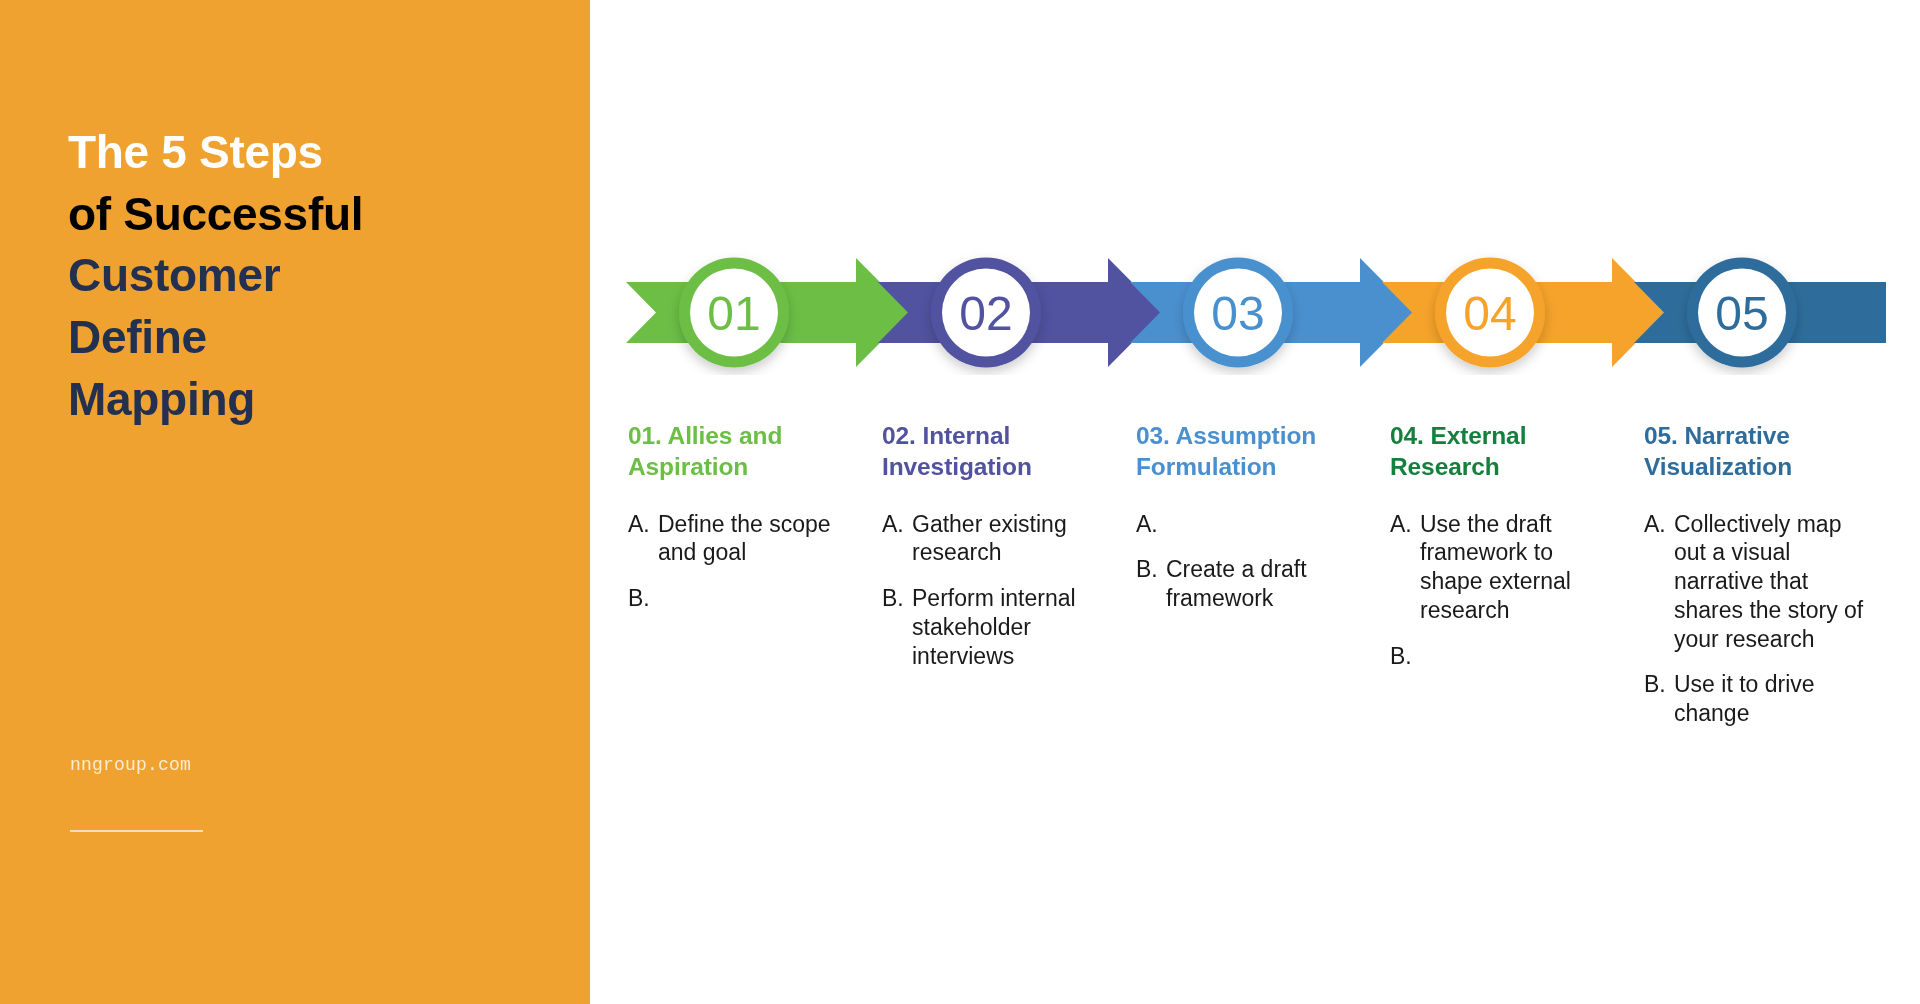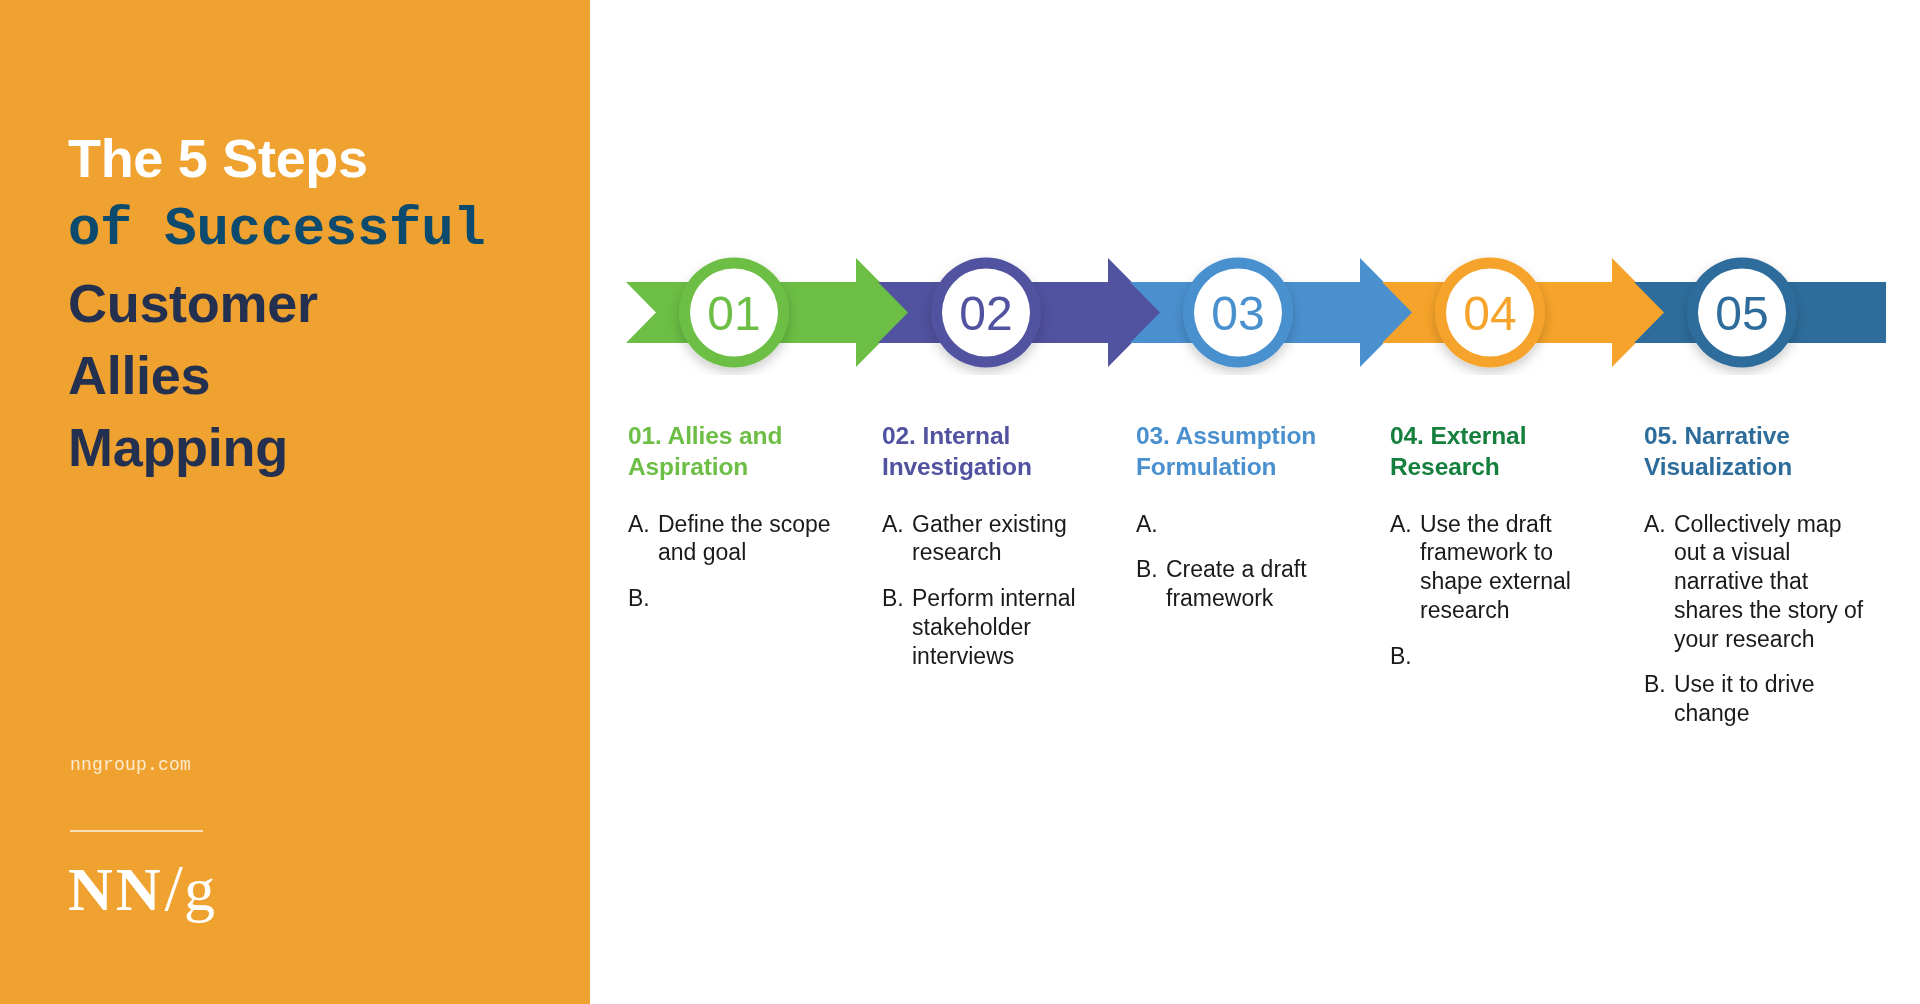--- a/index.html
+++ b/index.html
@@ -31,21 +31,21 @@
   }
 
   .title-block {
     position: absolute;
     left: 68px;
     top: 122px;
     width: 500px;
   }
 
   .title-line {
-    font-size: 54px;
+    font-size: 46px;
     font-weight: bold;
     line-height: 1.34;
     letter-spacing: -0.3px;
     white-space: nowrap;
   }
   .title-line.light { color: #ffffff; }
   .title-line.dark  { color: #23304F; }
 
   .site-url {
     position: absolute;
@@ -138,33 +138,30 @@
 </style>
 </head>
 <body>
 
 <div id="page">
 
   <div class="left-panel" style="background: rgb(240, 162, 48);">
 
     <div class="title-block">
       <div class="title-line light" style="color: rgb(255, 255, 255);">The 5 Steps</div>
-      <div class="title-line light" style="color: #0c4a6e; font-family: Liberation Mono, monospace;">of Successful</div>
+      <div class="title-line light" style="color: #000000;">of Successful</div>
       <div class="title-line dark" style="color: rgb(35, 48, 79);">Customer</div>
-      <div class="title-line dark" style="color: rgb(35, 48, 79);">Allies</div>
+      <div class="title-line dark" style="color: rgb(35, 48, 79);">Define</div>
       <div class="title-line dark" style="color: rgb(35, 48, 79);">Mapping</div>
     </div>
 
     <div class="site-url" style="color: rgb(253, 236, 210);">nngroup.com</div>
 
     <div class="logo-divider"></div>
 
-    <div class="logo">
-      <span class="nn">NN</span><span class="slash">/</span><span class="g">g</span>
-    </div>
   </div>
 
   <div class="right-panel">
 
     <div class="chevron-strip">
       <svg class="chevron-svg" viewBox="0 0 1260 125" xmlns="http://www.w3.org/2000/svg">
         <defs>
           <filter id="softshadow" x="-40%" y="-40%" width="180%" height="190%">
             <feDropShadow dx="0" dy="5" stdDeviation="6" flood-color="#000000" flood-opacity="0.20"></feDropShadow>
           </filter>

